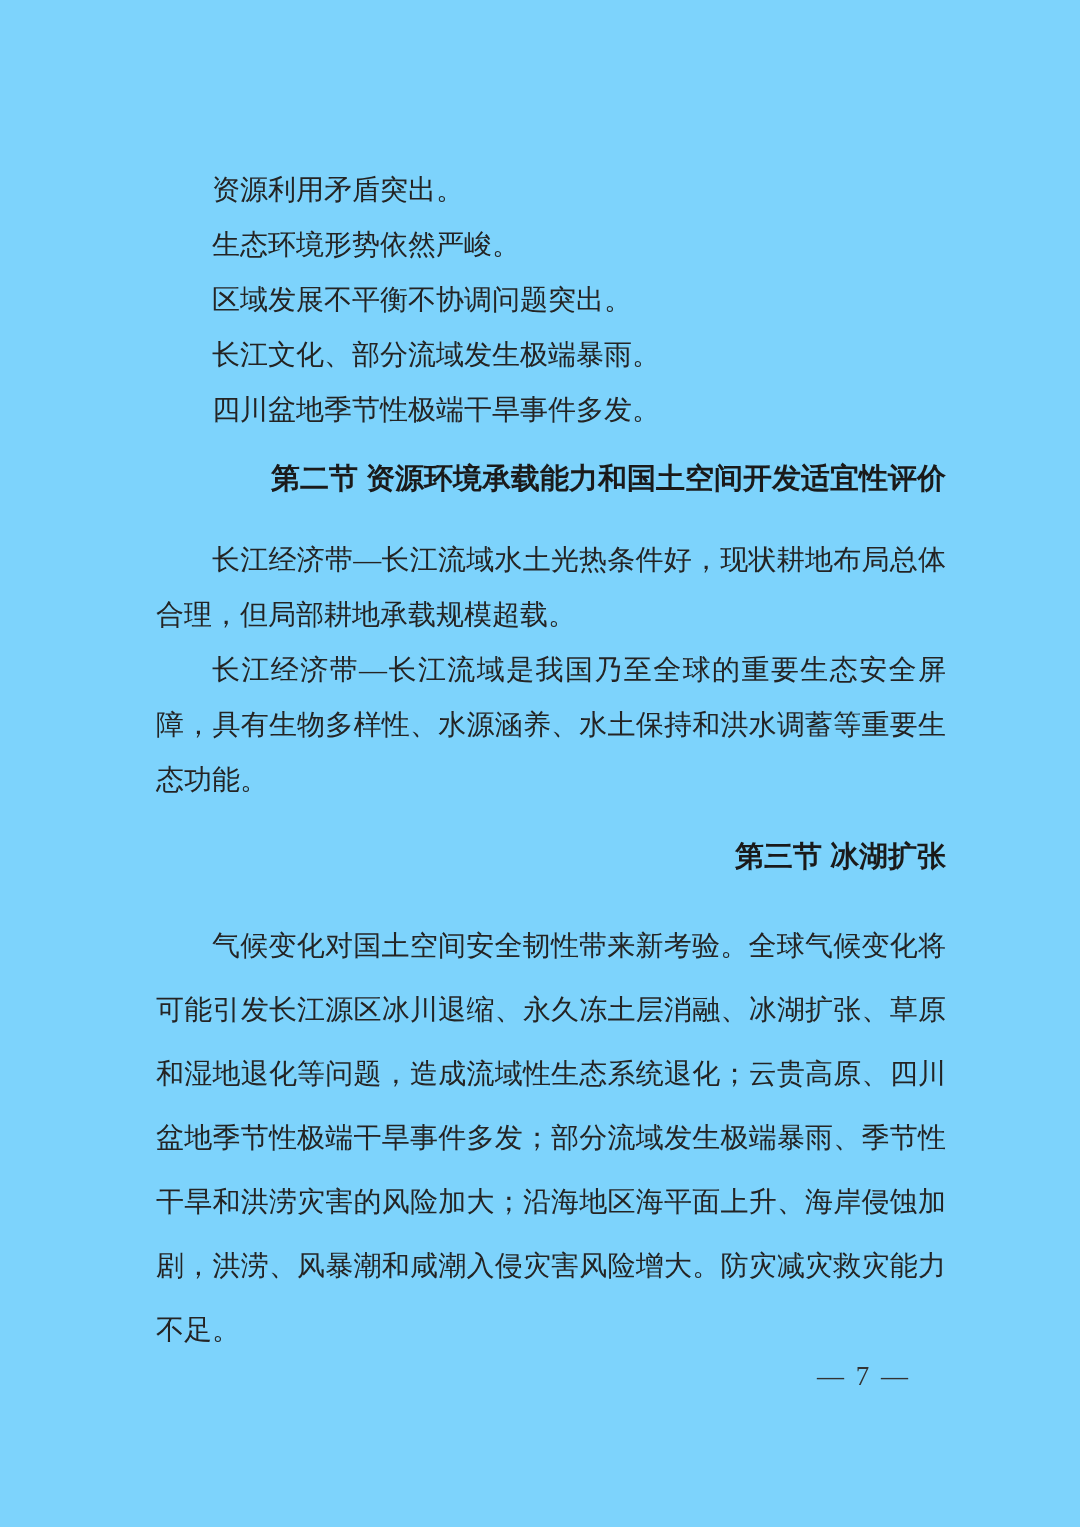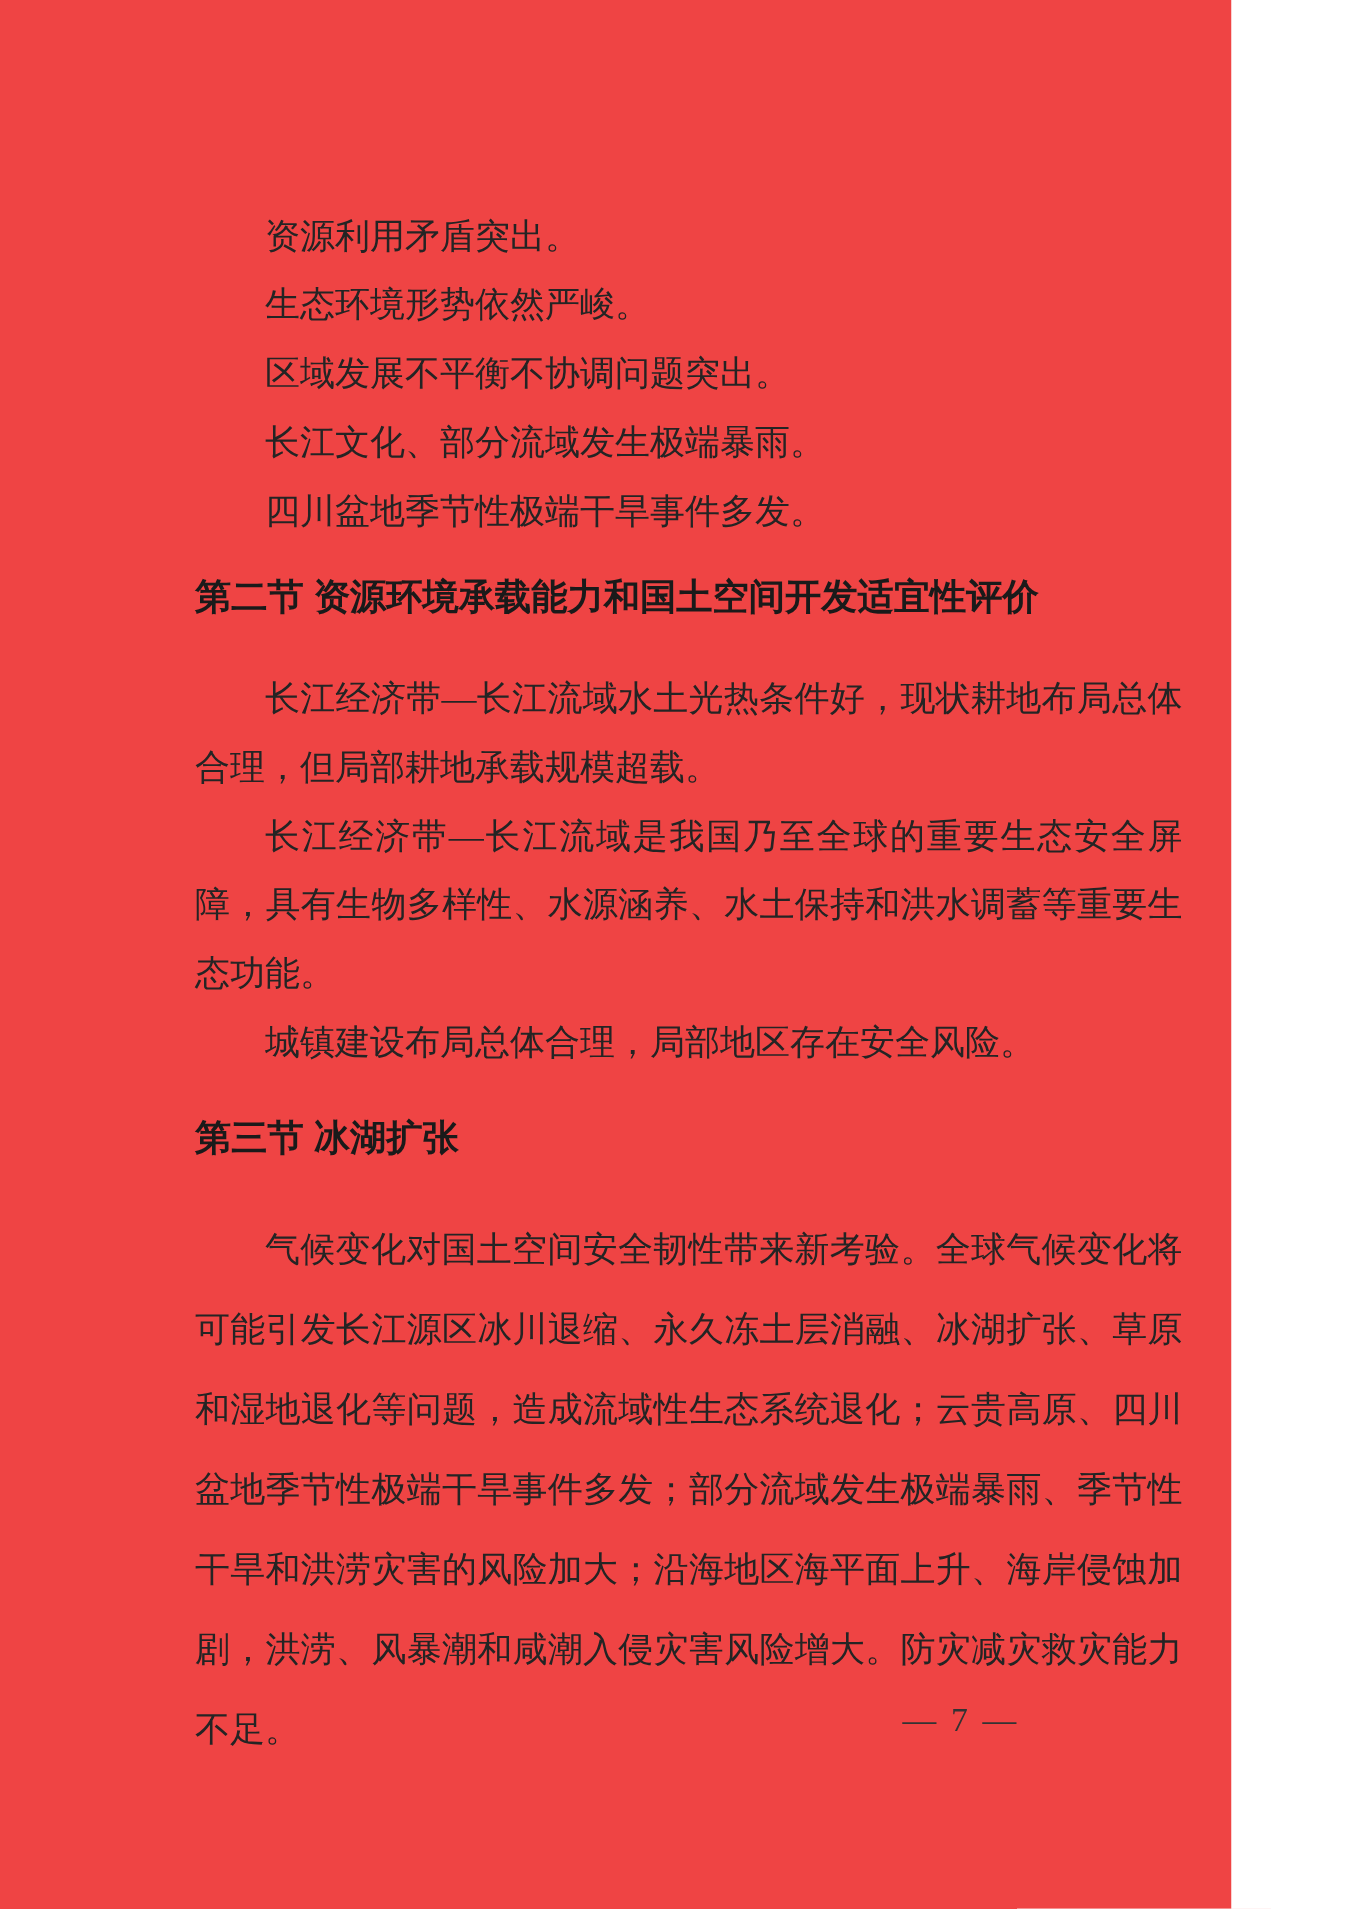--- a/index.html
+++ b/index.html
@@ -2,23 +2,23 @@
 <html><head>
 <meta charset="utf-8">
 <style>
   html, body {
     margin: 0;
     padding: 0;
     background: #ffffff;
   }
   .page {
     position: relative;
-    width: 985px;
+    width: 1080px;
     height: 1527px;
-    background: #ef4444;
+    background: #7dd3fc;
     overflow: hidden;
     font-family: "Liberation Serif", serif;
     color: #222222;
   }
   .content {
     position: absolute;
     top: 162px;
     left: 156px;
     width: 790px;
   }
@@ -32,21 +32,21 @@
     color: #242424;
   }
   .content p.long-para {
     line-height: 64px;
   }
   .content h2 {
     font-family: "Liberation Sans", sans-serif;
     font-weight: bold;
     font-size: 29px;
     line-height: 55px;
-    text-align: left;
+    text-align: right;
     color: #1a1a1a;
     letter-spacing: 0;
   }
   .content h2.section2-heading {
     margin: 14px 0 26px 0;
   }
   .content h2.section3-heading {
     margin: 22px 0 30px 0;
   }
   .page-number {
@@ -69,21 +69,20 @@
     <p>资源利用矛盾突出。</p>
     <p>生态环境形势依然严峻。</p>
     <p>区域发展不平衡不协调问题突出。</p>
     <p>长江文化、部分流域发生极端暴雨。</p>
     <p>四川盆地季节性极端干旱事件多发。</p>
 
     <h2 class="section2-heading">第二节 资源环境承载能力和国土空间开发适宜性评价</h2>
 
     <p>长江经济带—长江流域水土光热条件好，现状耕地布局总体合理，但局部耕地承载规模超载。</p>
     <p>长江经济带—长江流域是我国乃至全球的重要生态安全屏障，具有生物多样性、水源涵养、水土保持和洪水调蓄等重要生态功能。</p>
-    <p>城镇建设布局总体合理，局部地区存在安全风险。</p>
 
     <h2 class="section3-heading">第三节 冰湖扩张</h2>
 
     <p class="long-para">气候变化对国土空间安全韧性带来新考验。全球气候变化将可能引发长江源区冰川退缩、永久冻土层消融、冰湖扩张、草原和湿地退化等问题，造成流域性生态系统退化；云贵高原、四川盆地季节性极端干旱事件多发；部分流域发生极端暴雨、季节性干旱和洪涝灾害的风险加大；沿海地区海平面上升、海岸侵蚀加剧，洪涝、风暴潮和咸潮入侵灾害风险增大。防灾减灾救灾能力不足。</p>
 
   </div>
 
   <div class="page-number">— 7 —</div>
 </div>
 

